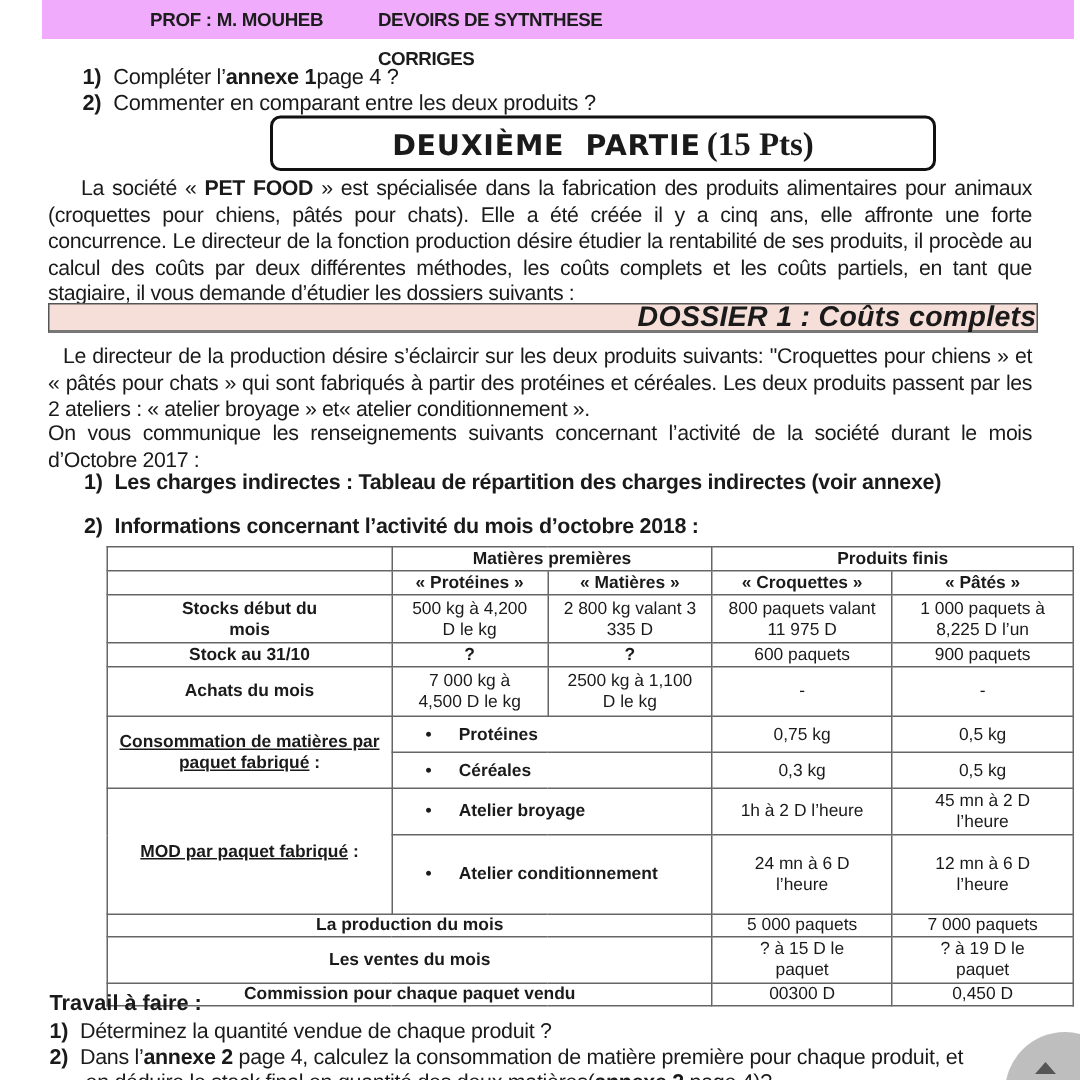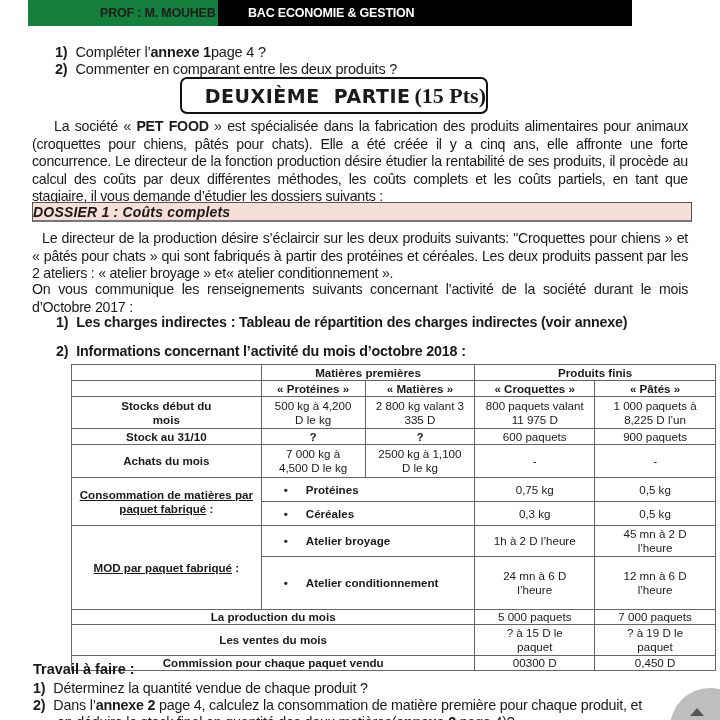--- a/index.html
+++ b/index.html
@@ -1,46 +1,46 @@
 <!DOCTYPE html>
 <html><head>
 <meta charset="utf-8">
 <style>
   html, body { margin:0; padding:0; background:#ffffff; }
   body { width:720px; height:720px; overflow:hidden; position:relative; font-family:"Liberation Sans", sans-serif; color:#1a1a1a; }
-  .header { position:absolute; left:28px; top:0; width:604px; height:26px; display:flex; background:#15803d; }
+  .header { position:absolute; left:28px; top:0; width:688px; height:26px; display:flex; background:#f0abfc; }
   .header .h-prof { width:190px; padding-left:72px; box-sizing:border-box; font-weight:bold; font-size:12.5px; line-height:26px; color:#1c1c1c; letter-spacing:-0.2px; }
   .header .h-dev { width:208px; font-weight:bold; font-size:12.5px; line-height:26px; color:#1c1c1c; letter-spacing:-0.3px; padding-left:34px; box-sizing:border-box;}
   .header .h-bac { flex:1; background:#000; color:#fff; font-weight:bold; font-size:12.5px; line-height:26px; padding-left:30px; letter-spacing:-0.2px; }
   .q { position:absolute; left:55px; font-size:14.5px; line-height:17px; letter-spacing:-0.2px; }
   .q .n { font-weight:bold; margin-right:8px; }
-  .partie { position:absolute; left:180px; top:77px; width:308px; height:37px; border:2px solid #111; border-radius:7px; box-sizing:border-box; text-align:right; line-height:33px; }
+  .partie { position:absolute; left:180px; top:77px; width:444px; height:37px; border:2px solid #111; border-radius:7px; box-sizing:border-box; text-align:center; line-height:33px; }
   .partie .t1 { font-family:"DejaVu Sans", sans-serif; font-weight:bold; font-size:19px; letter-spacing:0.5px; }
   .partie .t2 { font-family:"Liberation Serif", serif; font-weight:bold; font-size:22px; margin-left:4px; }
   .para { position:absolute; left:32px; width:656px; font-size:14.2px; line-height:17.6px; text-align:justify; letter-spacing:-0.25px; }
-  .dossier { position:absolute; left:32px; top:202px; width:660px; height:20px; background:#f6ded9; border:1px solid #555; border-bottom:2px solid #777; box-sizing:border-box; text-align:left; font-weight:bold; font-style:italic; font-size:14px; line-height:18px; letter-spacing:0.2px; }
+  .dossier { position:absolute; left:32px; top:202px; width:660px; height:20px; background:#f6ded9; border:1px solid #555; border-bottom:2px solid #777; box-sizing:border-box; text-align:right; font-weight:bold; font-style:italic; font-size:19px; line-height:18px; letter-spacing:0.2px; }
   .sub { position:absolute; left:56px; font-weight:bold; font-size:14.3px; letter-spacing:-0.2px; }
   table.info { position:absolute; left:43px; top:364px; width:645px; border-collapse:collapse; font-family:Liberation Sans, sans-serif; font-size:11.6px;margin-left:28px; }
   table.info td { border:1.5px solid #666; text-align:center; line-height:14px; padding:0 2px; }
   table.info td.b { font-weight:bold; }
   table.info td.lab { font-weight:bold; }
   table.info td.bul { text-align:left; padding-left:22px; font-weight:bold; }
   table.info td.bul .dot { margin-right:18px; }
   .travail { position:absolute; left:33px; top:661px; font-weight:bold; font-size:14.5px; }
   .tq { position:absolute; left:33px; font-size:14.3px; line-height:17px; letter-spacing:-0.2px; white-space:nowrap; }
   .tq .n { font-weight:bold; margin-right:8px; }
   .scroll-btn { position:absolute; left:670px; top:688px; width:80px; height:80px; border-radius:50%; background:#b8b8b8; opacity:0.9; }
   .scroll-btn .arr { position:absolute; left:20px; top:20px; width:0; height:0; border-left:7px solid transparent; border-right:7px solid transparent; border-bottom:8px solid #444; }
 </style>
 </head>
 <body>
 
 <div class="header">
   <div class="h-prof">PROF : M. MOUHEB</div>
-  <div class="h-bac">BAC ECONOMIE &amp; GESTION</div>
+  <div class="h-dev">DEVOIRS DE SYTNTHESE CORRIGES</div>
 </div>
 
 <div class="q" style="top:44px;">
   <span class="n">1)</span><span>Compléter l’</span><b>annexe 1</b><span>page 4 ?</span>
 </div>
 <div class="q" style="top:61px;">
   <span class="n">2)</span><span>Commenter en comparant entre les deux produits ?</span>
 </div>
 
 <div class="partie">

